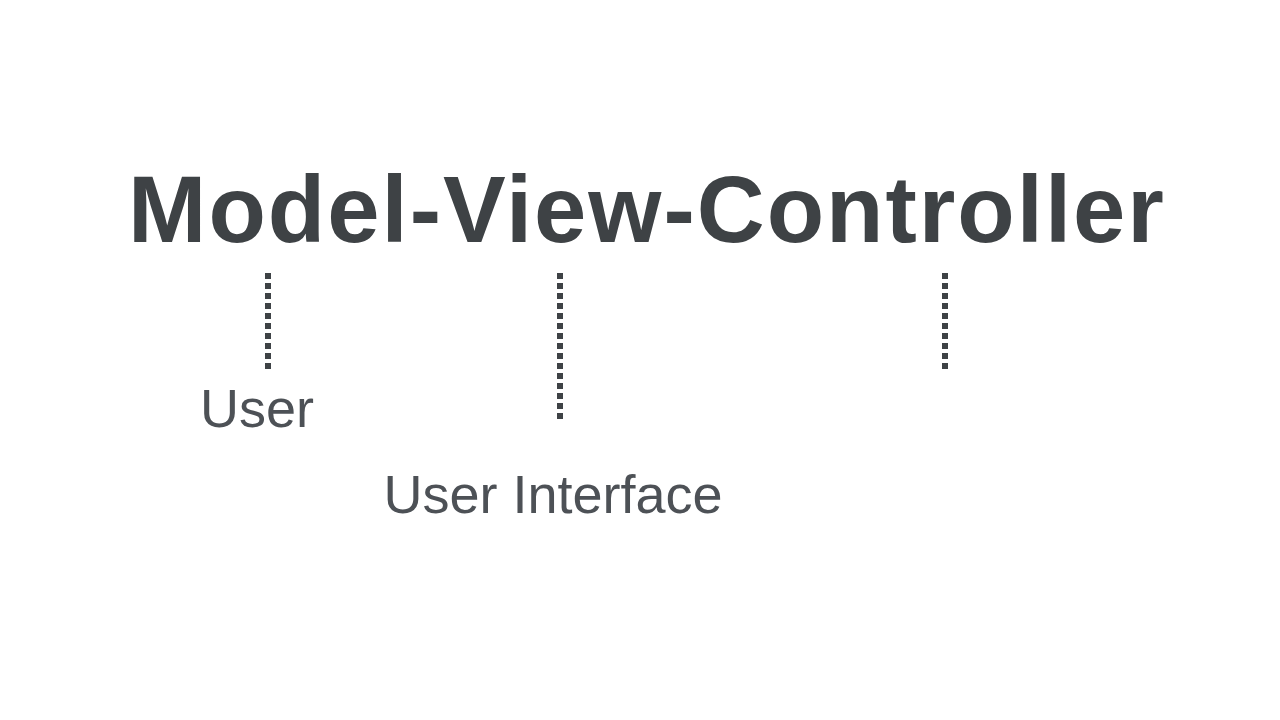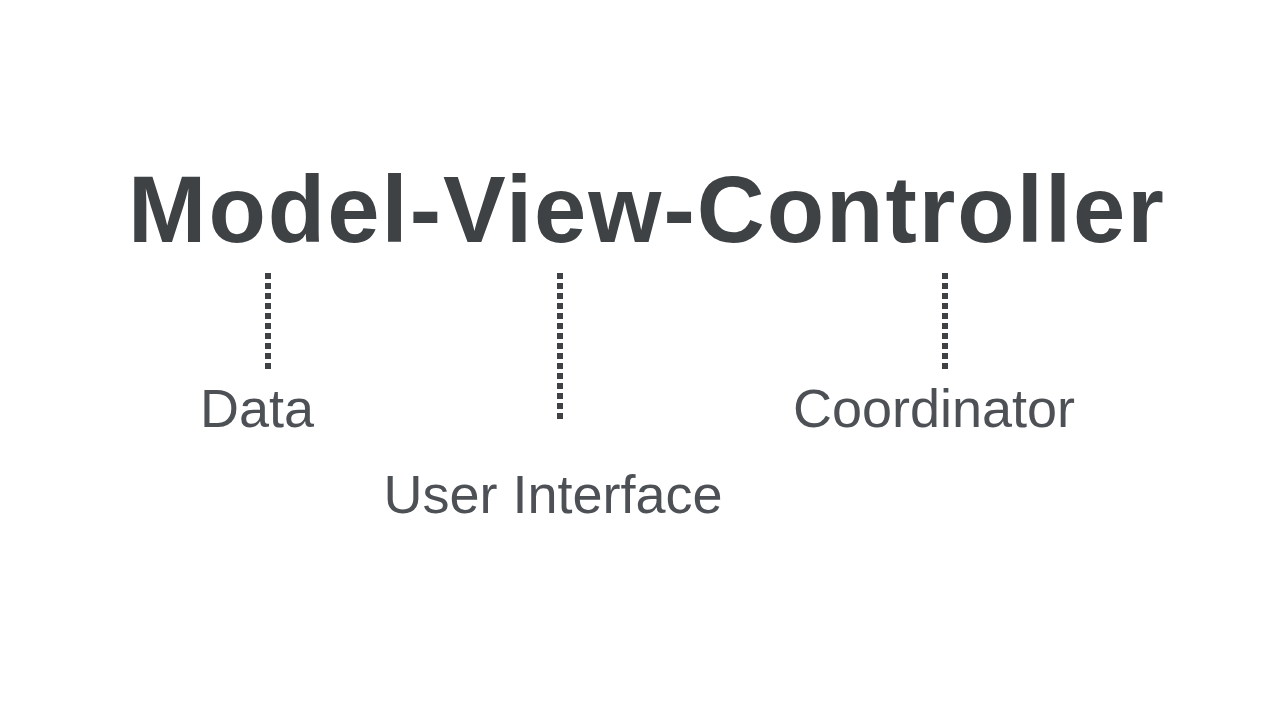--- a/index.html
+++ b/index.html
@@ -61,19 +61,18 @@
 <div class="canvas">
 
   <h1 class="title">Model-View-Controller</h1>
 
   <div class="connector connector-model"></div>
 
   <div class="connector connector-view"></div>
 
   <div class="connector connector-controller"></div>
 
-  <div class="node-label label-model">Data</div>
+  <div class="node-label label-model">User</div>
 
   <div class="node-label label-view">User Interface</div>
 
-  <div class="node-label label-controller">Coordinator</div>
 
 </div>
 
 </body></html>

